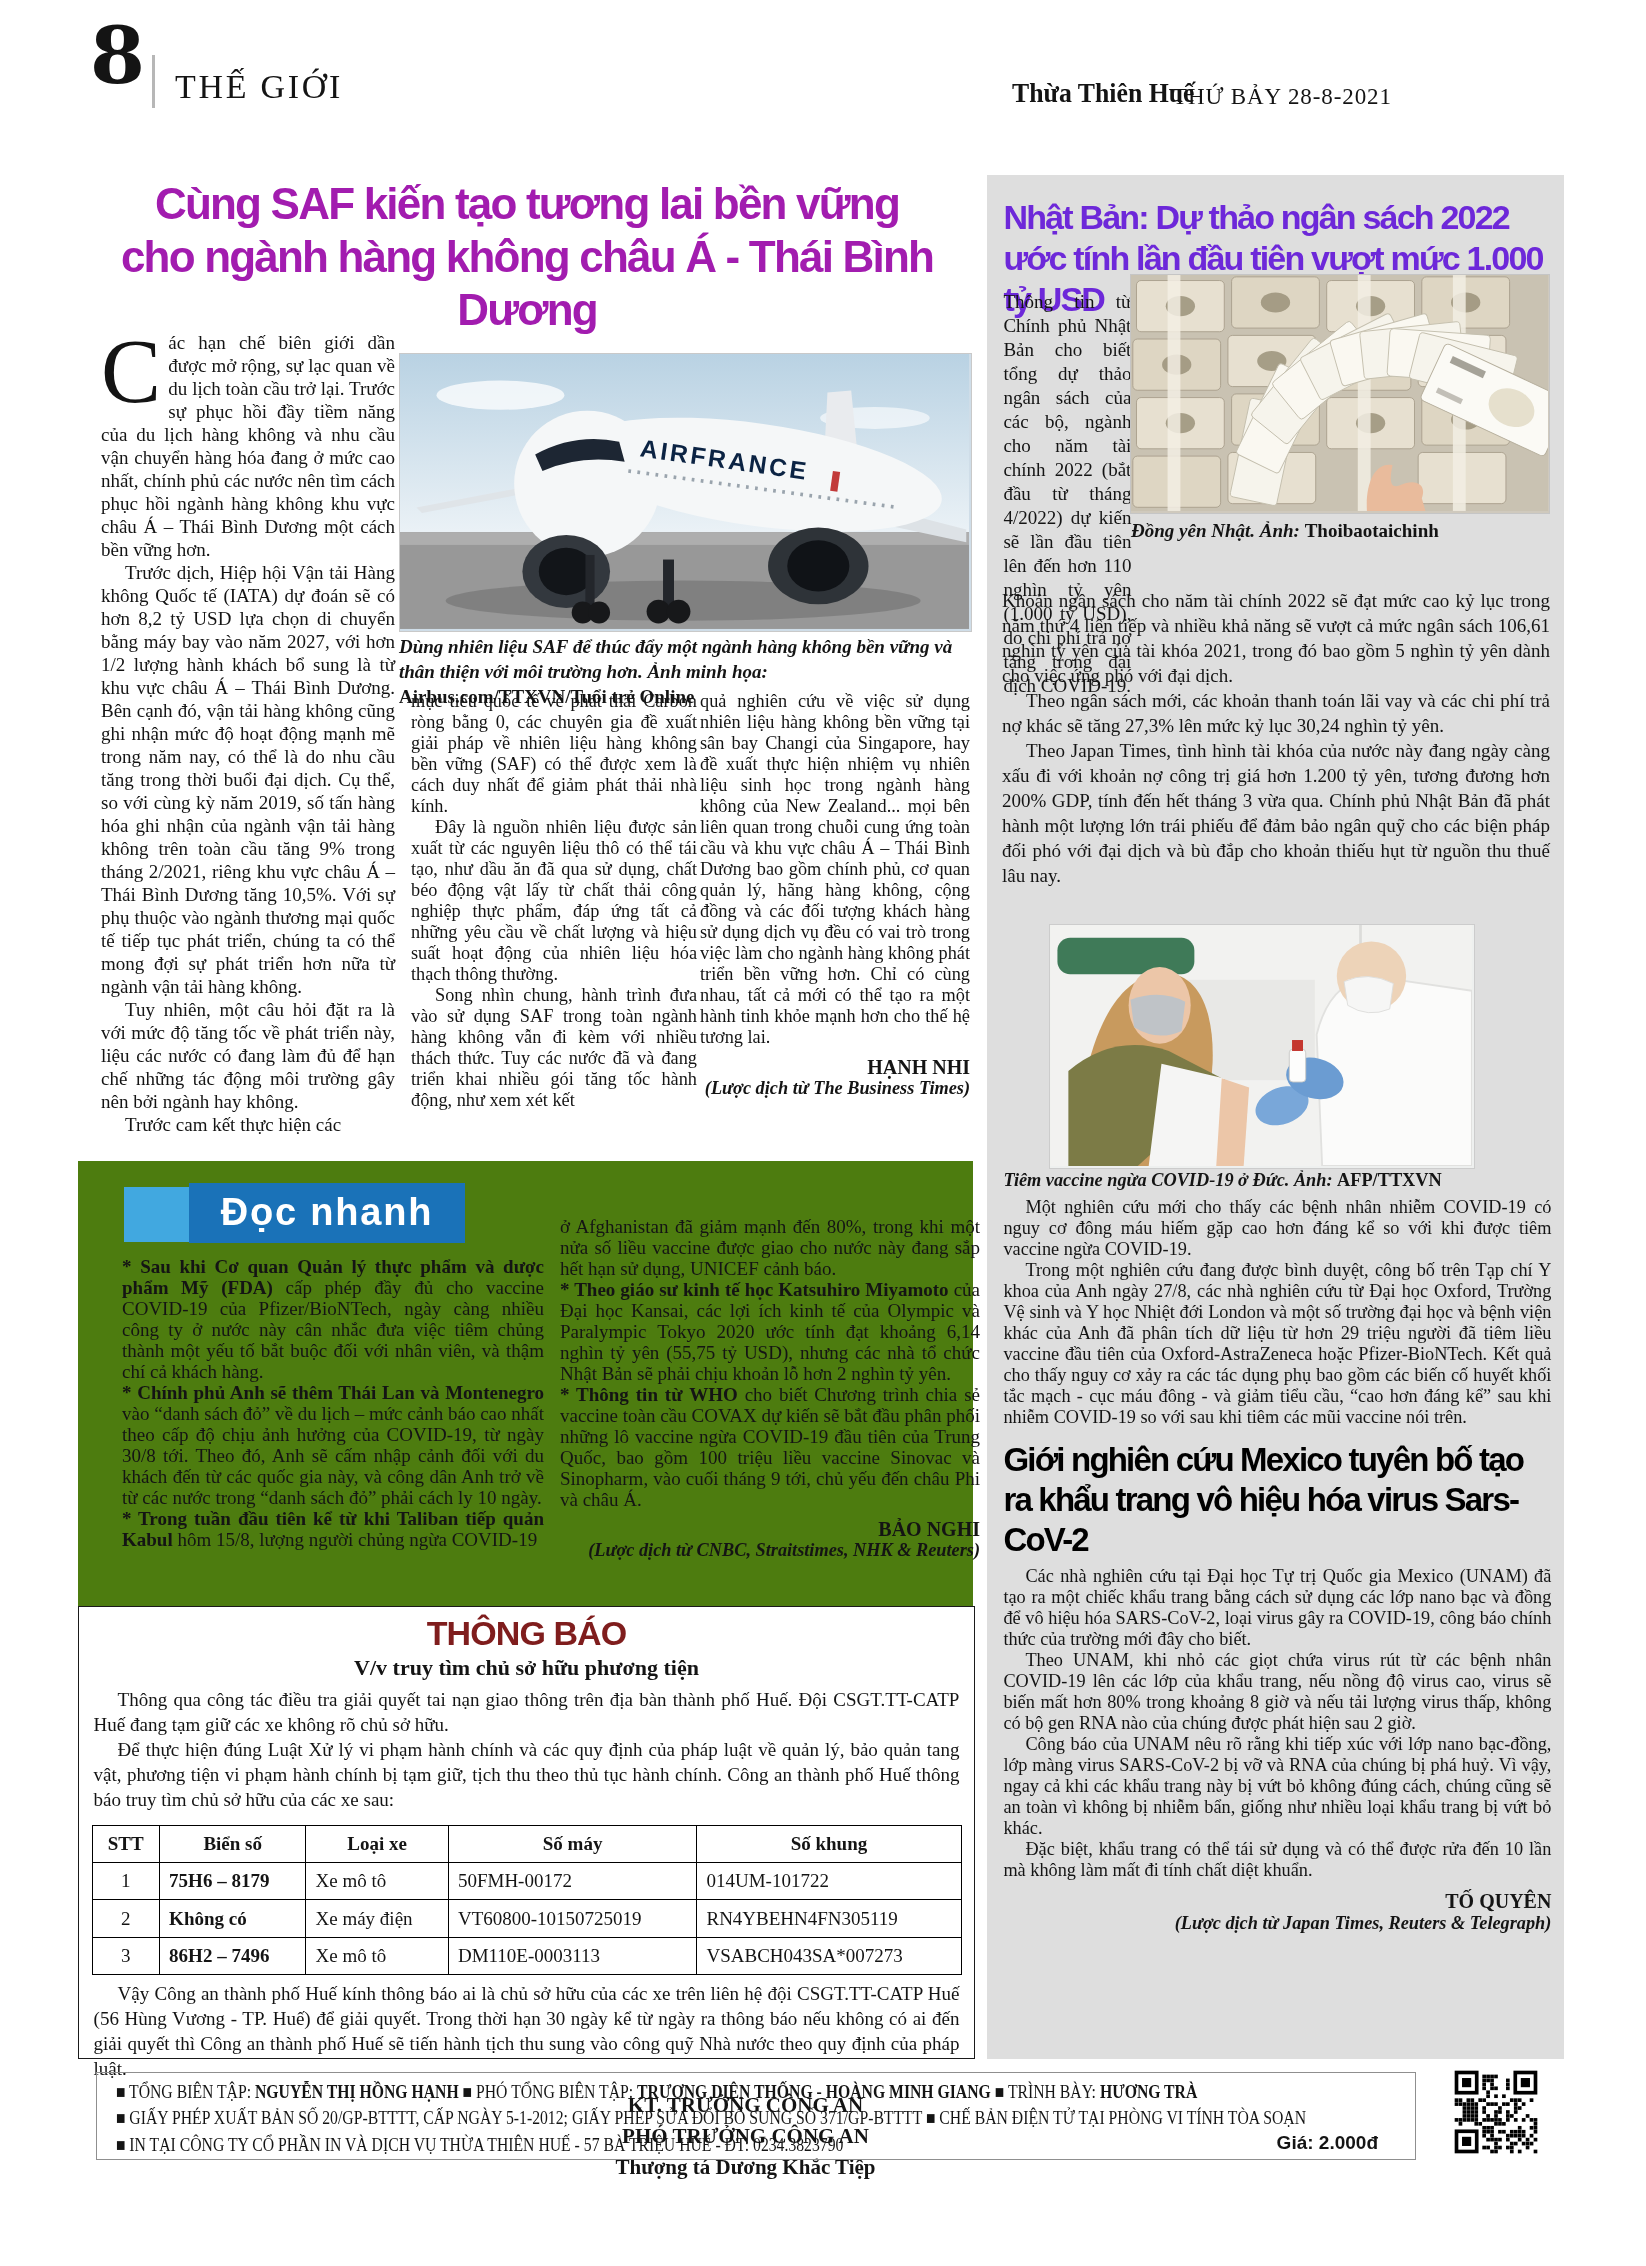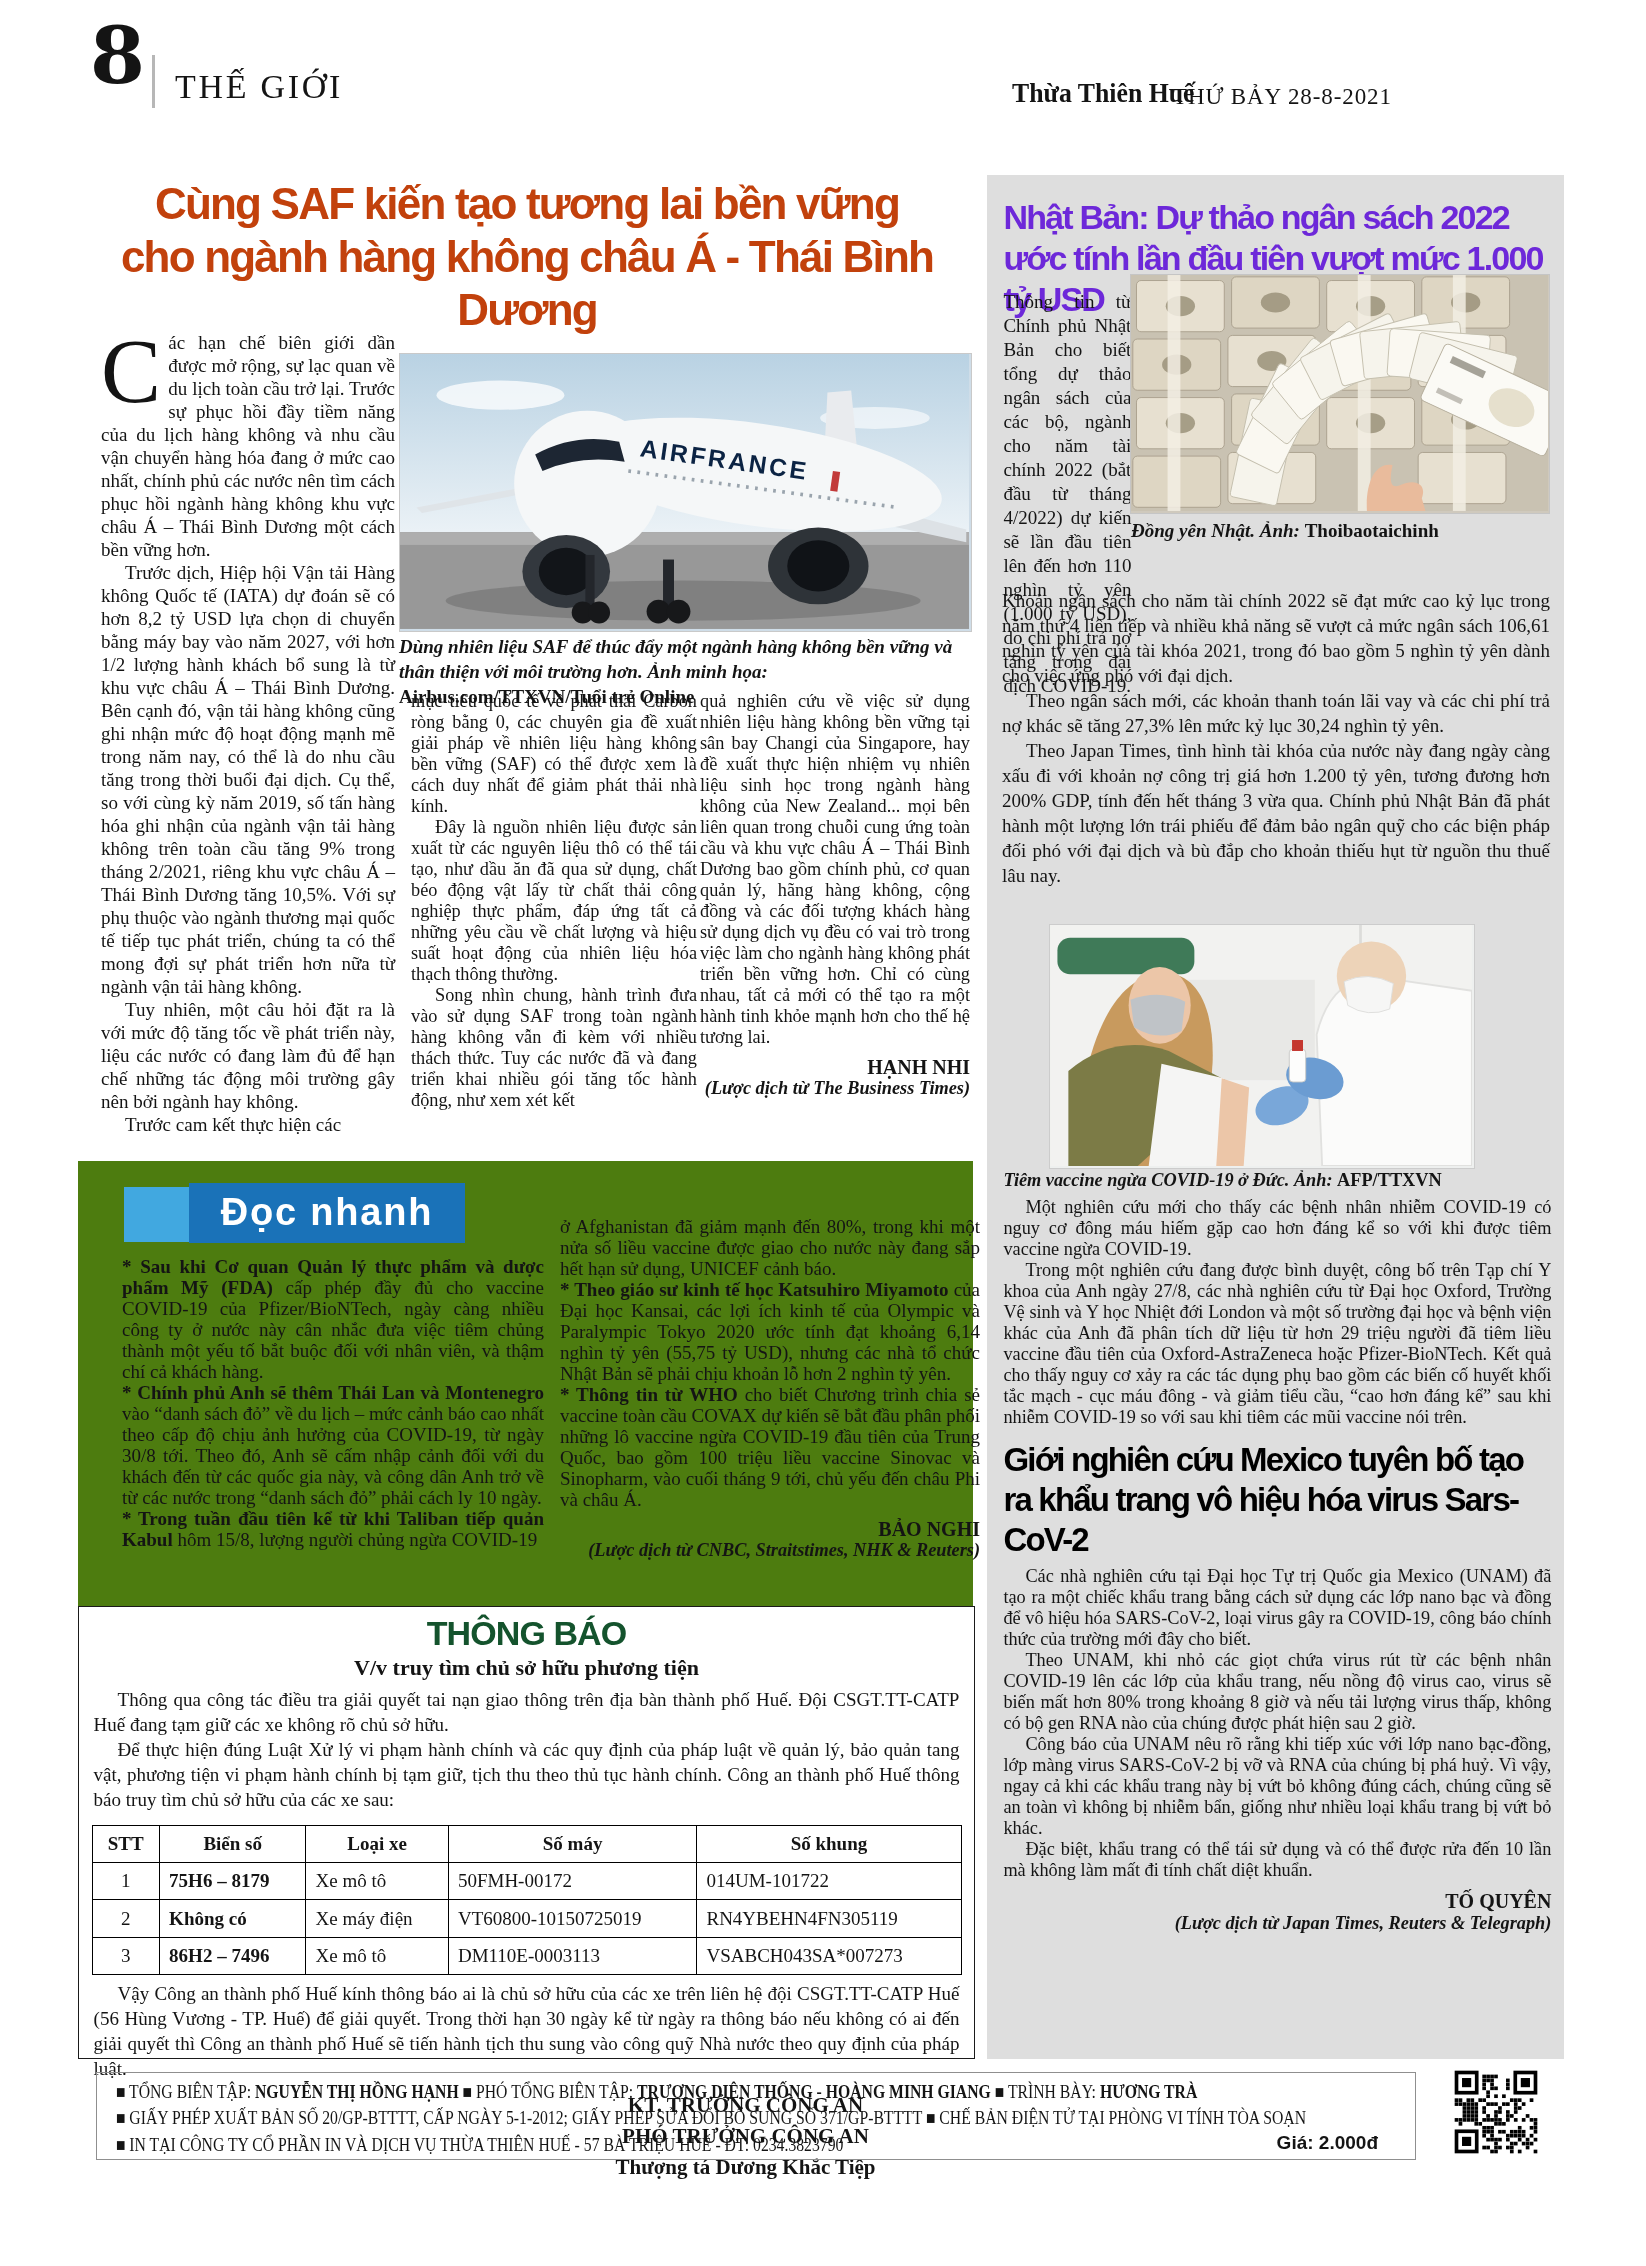--- a/index.html
+++ b/index.html
@@ -13,21 +13,21 @@
   .hcond{font-family:"Liberation Sans",sans-serif;font-weight:700;letter-spacing:-1.8px;}
 
   
   .pagenum{left:90px;top:14.6px;font-family:"DejaVu Serif",serif;font-weight:700;font-size:79px;line-height:82px;}
   .vrule{left:152px;top:55px;width:2.7px;height:53px;background:#b7b7b7;}
   .sectitle{left:175px;top:68px;font-size:34px;letter-spacing:2.7px;}
   .masthead{left:1012px;top:77px;font-size:28px;font-weight:700;transform:scaleX(.92);transform-origin:0 0;}
   .issuedate{left:1173px;top:84px;font-size:23px;letter-spacing:0.9px;}
 
   
-  .safhead{left:80px;top:177px;width:894px;text-align:center;color:#c2410c;
+  .safhead{left:80px;top:177px;width:894px;text-align:center;color:#a21caf;
            font-size:44px;line-height:53px;}
   .col1{left:101px;top:331px;width:294px;font-size:19px;line-height:23px;}
   .dropcap{float:left;font-size:90px;line-height:73px;padding:3.7px 7.3px 0 0;font-weight:400;}
   .figplane{left:399px;top:353px;width:571px;height:277px;border:0.9px solid #c9c9c9;background:#cfdde8;}
   .capplane{left:399px;top:634px;width:571px;font-size:19px;line-height:25px;}
   .capit{font-style:italic;font-weight:700;}
   .capcr{font-weight:700;}
   .col2{left:399px;top:691px;width:286px;font-size:18.3px;line-height:21px;margin-left:12px;}
   .col3{left:700px;top:691px;width:270px;font-size:18.3px;line-height:21px;}
   .signblk{text-align:right;margin-top:9.1px;}
@@ -39,21 +39,21 @@
   .dnsquare{left:46px;top:25.6px;width:66px;height:55px;background:#41a8e0;}
   .dnbar{left:111px;top:22px;width:276px;height:60px;background:#1a72b8;color:#fff;
          font-family:"Liberation Sans",sans-serif;font-weight:700;font-size:38px;
          text-align:center;line-height:58px;letter-spacing:1.8px;}
   .dncol{font-size:19px;line-height:21px;}
   .dnleft{left:44px;top:95px;width:422px;}
   .dnright{left:482px;top:55px;width:420px;}
 
   
   .tbbox{left:78px;top:1606px;width:895px;height:451px;border:1.8px solid #1a1a1a;background:#fff;}
-  .tbtitle{width:100%;text-align:center;margin-top:7.3px;color:#14532d;
+  .tbtitle{width:100%;text-align:center;margin-top:7.3px;color:#7f1d1d;
            font-family:"Liberation Sans",sans-serif;font-weight:700;font-size:34px;letter-spacing:-0.9px;}
   .tbsub{width:100%;text-align:center;font-weight:700;font-size:22px;margin-top:1.8px;}
   .tbbody{padding:5.5px 14.6px 0 14.6px;font-size:19px;line-height:25px;}
   table.tb{border-collapse:collapse;margin:13px auto 0 auto;width:870px;font-size:19px;}
   table.tb th,table.tb td{border:1.8px solid #000;padding:3.7px 9.1px;height:29px;}
   table.tb th{font-weight:700;text-align:center;}
   td.c{text-align:center;}
   td.b{font-weight:700;}
   .tbsig{width:347px;margin:9.1px 55px 0 auto;text-align:center;}
   .tbsig div{font-weight:700;font-size:21px;line-height:31px;}

